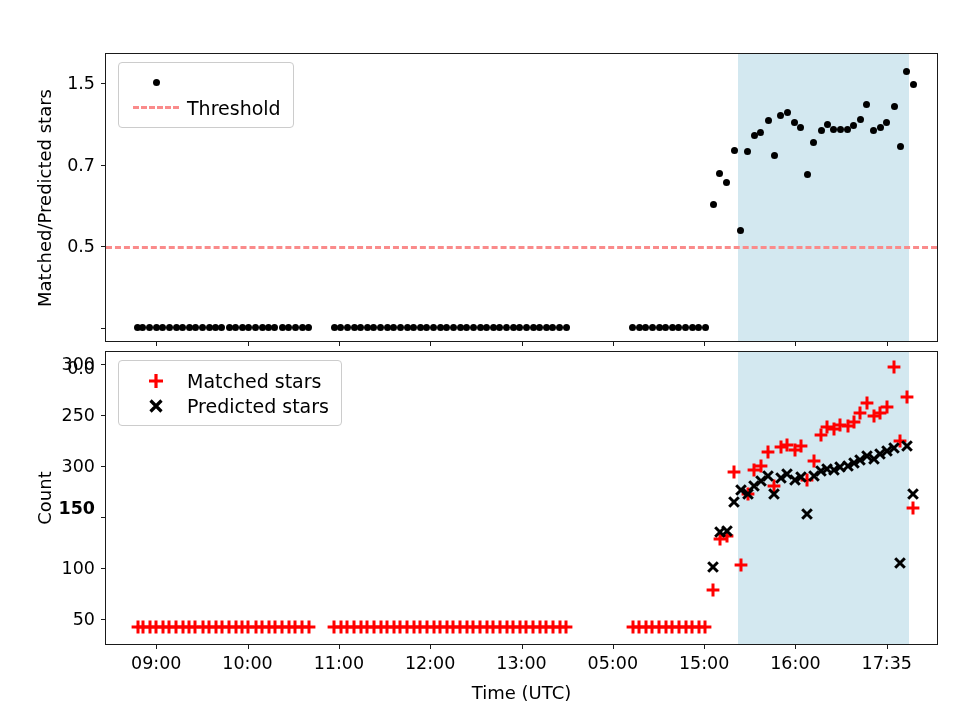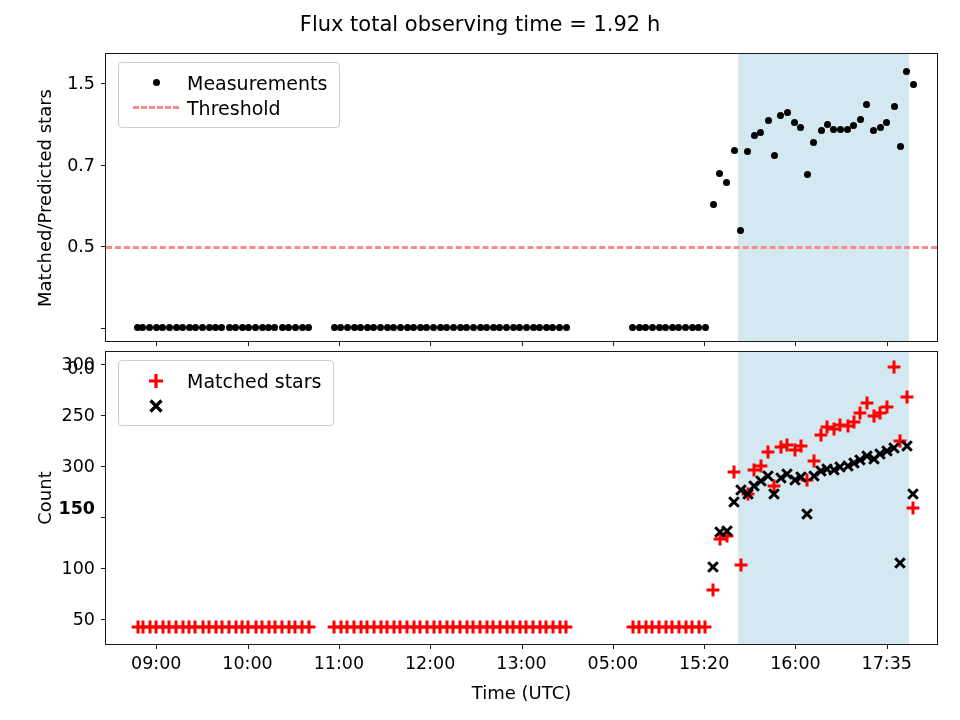--- a/index.html
+++ b/index.html
@@ -48,21 +48,20 @@
   .legend-glyph{width:54px;display:flex;align-items:center;justify-content:center;flex:0 0 54px;}
   .legend-label{font-size:19px;color:#000;white-space:nowrap;padding-left:4px;}
   .lg-dot{width:7px;height:7px;border-radius:50%;background:#000;}
   .lg-dash{width:46px;height:0;border-top:3.2px dashed #fa8b8b;}
 </style>
 </head>
 <body>
 
 <div id="figure">
 
-  <div class="fig-title">Flux total observing time = 1.92 h</div>
 
   <div class="axes" id="axes-top">
     <div class="plotarea" id="plot-top">
         <div class="shade" style="left: 631.925px; width: 170.766px; background: rgb(211, 232, 240);"></div>
         <div class="threshold" style="top: 192.42px; border-top-color: rgb(250, 139, 139);"></div>
         <div class="pt" style="left: 31.9615px; top: 273.955px; background: rgb(0, 0, 0);"></div>
         <div class="pt" style="left: 36.5275px; top: 273.955px; background: rgb(0, 0, 0);"></div>
         <div class="pt" style="left: 43.833px; top: 273.955px; background: rgb(0, 0, 0);"></div>
         <div class="pt" style="left: 50.2253px; top: 273.955px; background: rgb(0, 0, 0);"></div>
         <div class="pt" style="left: 56.6176px; top: 273.955px; background: rgb(0, 0, 0);"></div>
@@ -186,21 +185,20 @@
         <div class="ticklabel-y" style="top: 110.886px; right: 842px;">0.7</div>
         <div class="tick-y" style="top: 29.3523px;"></div>
         <div class="ticklabel-y" style="top: 29.3523px; right: 842px;">1.5</div>
       </div>
 
     <div class="legend" id="legend-top" style="left:12px;top:8px;">
       <div class="legend-row">
         <span class="legend-glyph">
             <span class="lg-dot"></span>
           </span>
-        <span class="legend-label">Measurements</span>
       </div>
       <div class="legend-row">
         <span class="legend-glyph">
             <span class="lg-dash"></span>
           </span>
         <span class="legend-label">Threshold</span>
       </div>
     </div>
   </div>
   <div class="axlabel axlabel-y" id="ylabel-top" style="left: 34px; top: 197.5px; transform: rotate(-90deg) translateX(-50%);">Matched/Predicted stars</div>
@@ -901,21 +899,21 @@
         <div class="ticklabel-x" style="left: 141.544px; top: 301px;">10:00</div>
         <div class="tick-x" style="left: 232.863px;"></div>
         <div class="ticklabel-x" style="left: 232.863px; top: 301px;">11:00</div>
         <div class="tick-x" style="left: 324.181px;"></div>
         <div class="ticklabel-x" style="left: 324.181px; top: 301px;">12:00</div>
         <div class="tick-x" style="left: 415.5px;"></div>
         <div class="ticklabel-x" style="left: 415.5px; top: 301px;">13:00</div>
         <div class="tick-x" style="left: 506.819px;"></div>
         <div class="ticklabel-x" style="left: 506.819px; top: 301px;">05:00</div>
         <div class="tick-x" style="left: 598.137px;"></div>
-        <div class="ticklabel-x" style="left: 598.137px; top: 301px;">15:20</div>
+        <div class="ticklabel-x" style="left: 598.137px; top: 301px;">15:00</div>
         <div class="tick-x" style="left: 689.456px;"></div>
         <div class="ticklabel-x" style="left: 689.456px; top: 301px; text-align: center;">16:00</div>
         <div class="tick-x" style="left: 780.775px;"></div>
         <div class="ticklabel-x" style="left: 780.775px; top: 301px;">17:35</div>
         <div class="tick-y" style="top: 266.564px;"></div>
         <div class="ticklabel-y" style="top: 266.564px; right: 842px;">50</div>
         <div class="tick-y" style="top: 215.693px;"></div>
         <div class="ticklabel-y" style="top: 215.693px; right: 842px;">100</div>
         <div class="tick-y" style="top: 164.822px;"></div>
         <div class="ticklabel-y" style="top: 156px; right: 842px; font-weight: bold;">150</div>
@@ -935,20 +933,21 @@
             </svg>
         </span>
         <span class="legend-label">Matched stars</span>
       </div>
       <div class="legend-row">
         <span class="legend-glyph">
           <svg width="20" height="20" viewBox="0 0 20 20">
               <path d="M4.5 4.5 L15.5 15.5 M15.5 4.5 L4.5 15.5" stroke="#000000" stroke-width="3.2" stroke-linecap="butt"></path>
             </svg>
         </span>
+        <span class="legend-label">Predicted stars</span>
       </div>
     </div>
   </div>
   <div class="axlabel axlabel-y" id="ylabel-bottom" style="left: 34px; top: 498px; transform: rotate(-90deg) translateX(-50%);">Count</div>
 
   <div class="axlabel" id="xlabel" style="left: 521.5px; top: 682px; transform: translateX(-50%);">Time (UTC)</div>
 
 </div>
 
 </body></html>

